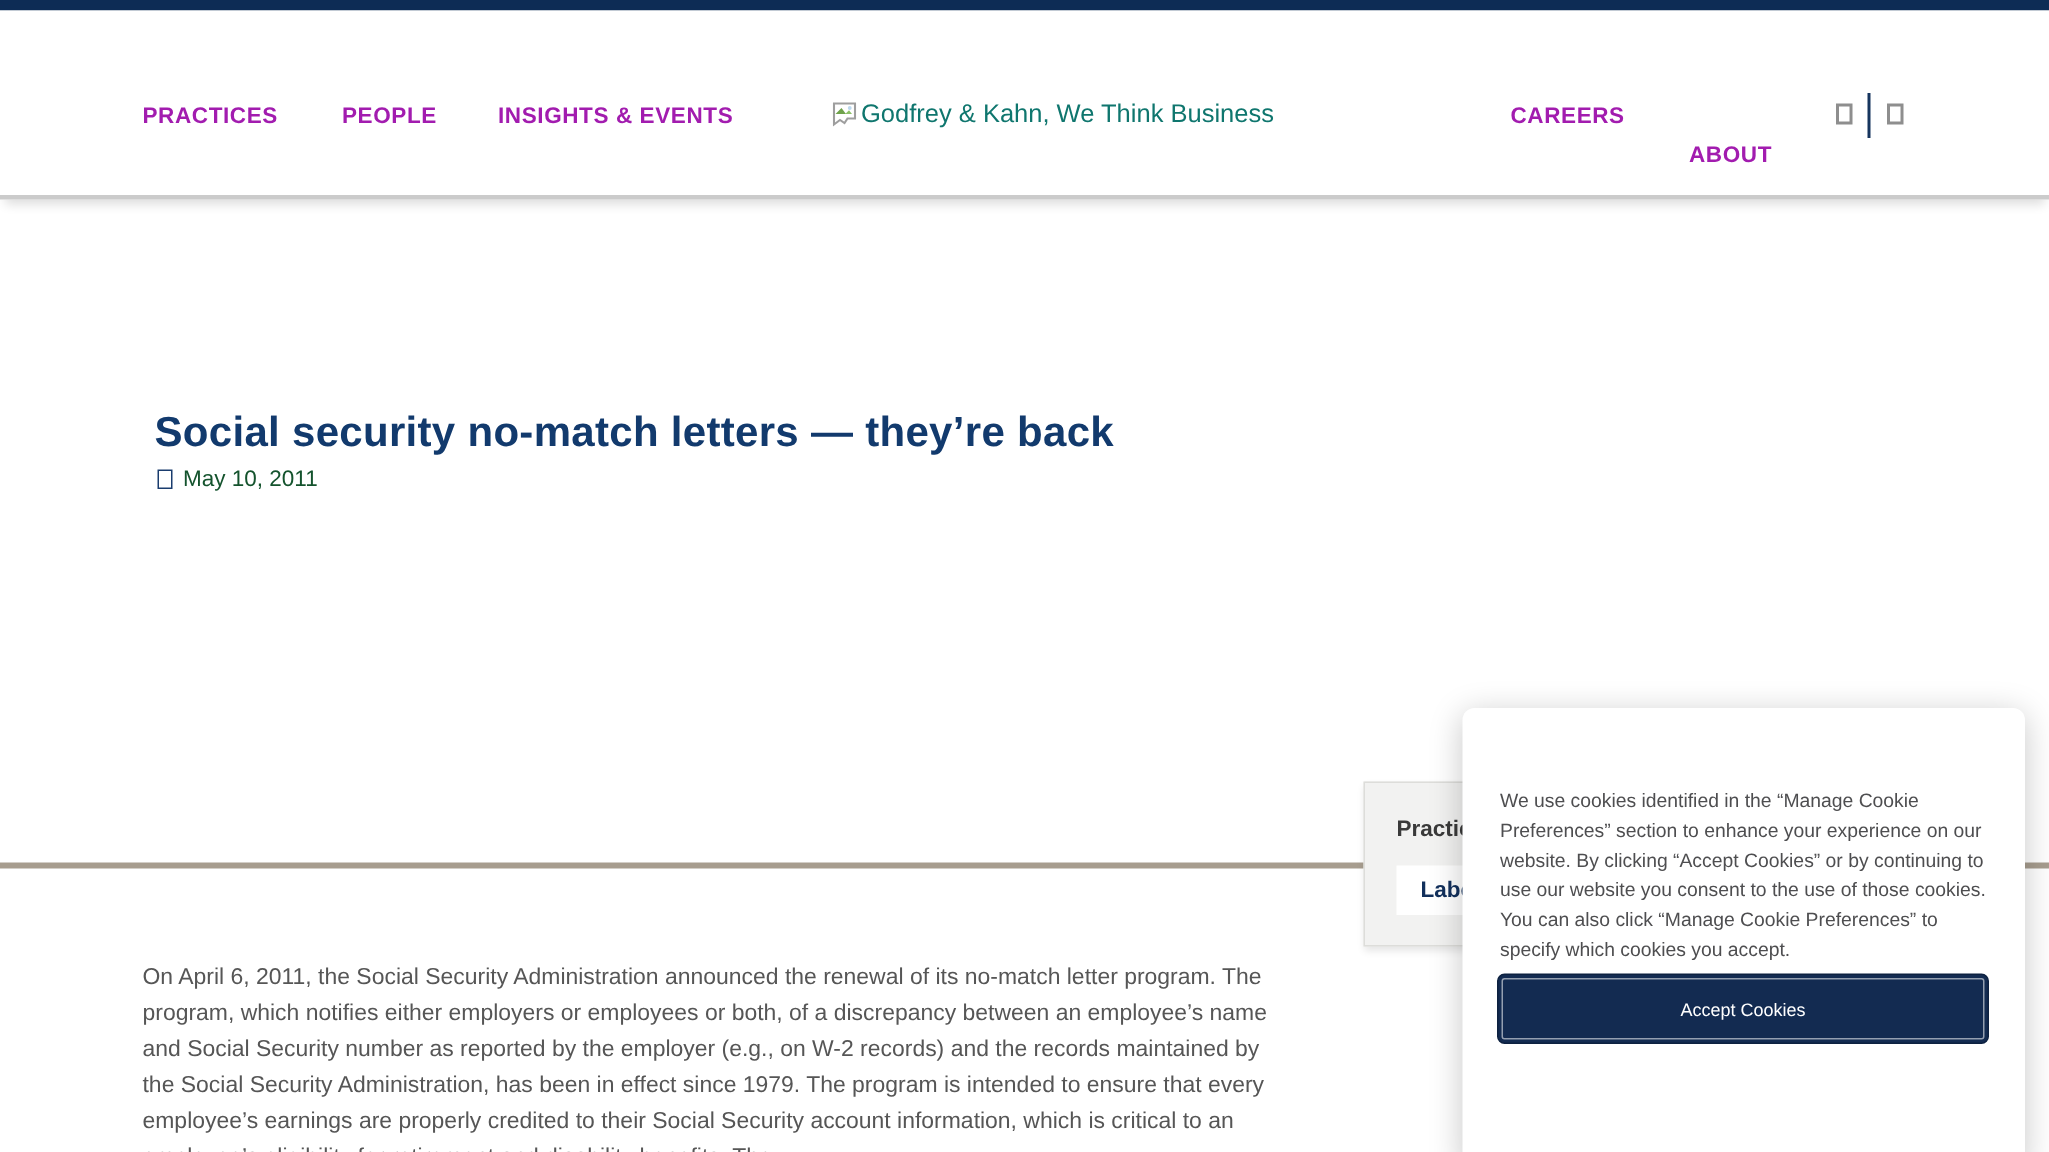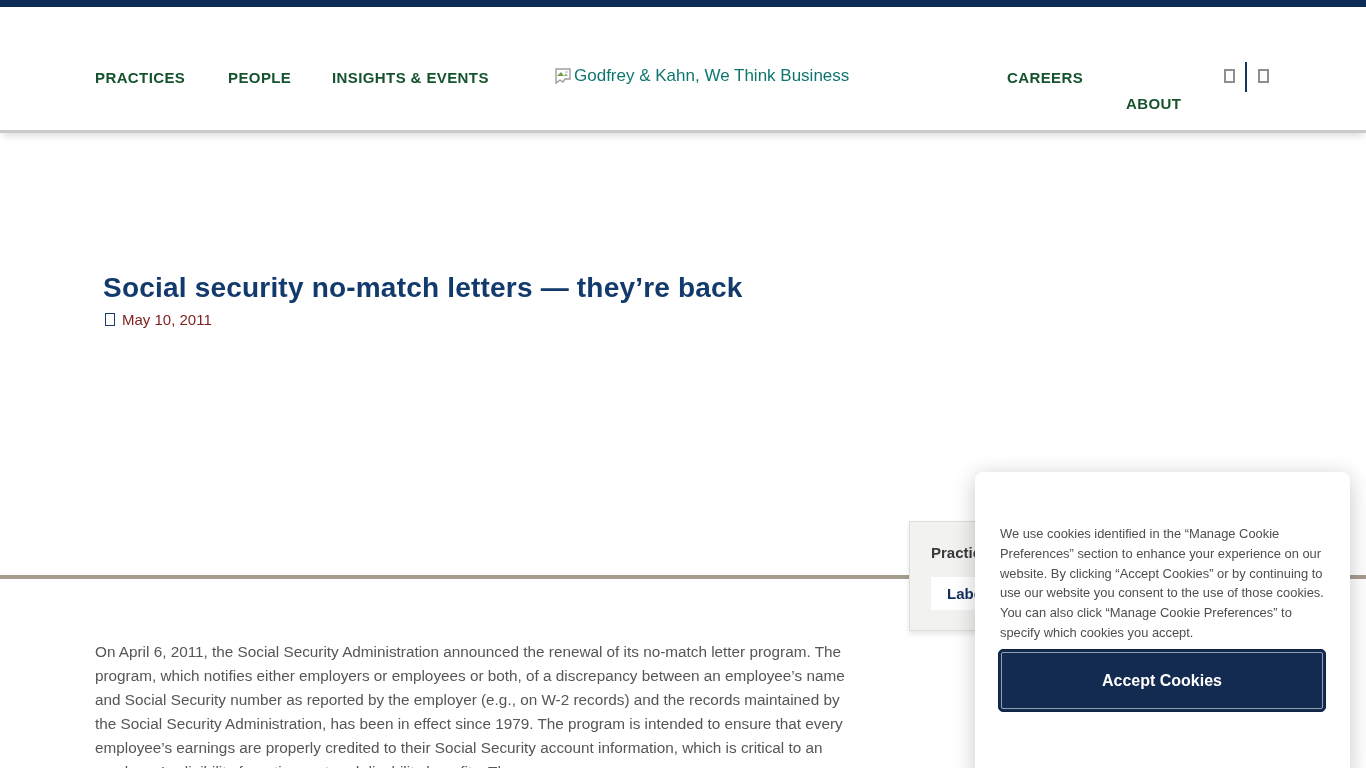--- a/index.html
+++ b/index.html
@@ -4,35 +4,35 @@
 <style>
   * { margin: 0; padding: 0; box-sizing: border-box; }
   html, body { width: 1366px; height: 768px; overflow: hidden; background: #ffffff;
     font-family: "Liberation Sans", sans-serif; }
   #page { position: relative; width: 1366px; height: 768px; background: #ffffff; }
 
   
   .topbar { position: absolute; left: 0; top: 0; width: 1366px; height: 7px; background: #0d2c55; }
   .header { position: absolute; left: 0; top: 7px; width: 1366px; height: 126px; background: #ffffff;
     border-bottom: 3px solid #cbcbcb; box-shadow: 0 6px 7px -3px rgba(0,0,0,0.14); z-index: 3; }
-  .nav-item { position: absolute; top: 62px; font-size: 15px; font-weight: bold; color: #14532d;
+  .nav-item { position: absolute; top: 62px; font-size: 15px; font-weight: bold; color: #a21caf;
     letter-spacing: 0.4px; text-decoration: none; cursor: pointer; white-space: nowrap; }
   .logo-wrap { position: absolute; left: 554px; top: 59px; display: flex; align-items: center; cursor: pointer; }
   .broken-img { width: 18px; height: 18px; margin-right: 2px; flex: 0 0 auto; }
   .logo-alt { font-size: 17px; color: #0f766e; white-space: nowrap; }
   .tofu { display: inline-block; width: 11px; height: 14px; border: 2px solid #8e8e8e; background: #fff; }
   .hdr-tofu-1 { position: absolute; left: 1224px; top: 62px; }
   .hdr-tofu-2 { position: absolute; left: 1258px; top: 62px; }
   .hdr-sep { position: absolute; left: 1245px; top: 55px; width: 2px; height: 30px; background: #16355e; }
 
   
   .article-title { position: absolute; left: 103px; top: 272px; font-size: 28px; font-weight: bold;
     color: #123a6d; letter-spacing: 0.2px; white-space: nowrap; }
   .date-row { position: absolute; left: 105px; top: 311px; display: flex; align-items: center;
-    color: #7f1d1d; font-size: 15px; }
+    color: #14532d; font-size: 15px; }
   .date-tofu { display: inline-block; width: 10px; height: 13px; border: 1.5px solid #1a3c6e;
     margin-right: 7px; background: #fff; }
   .article-body { position: absolute; left: 95px; top: 640px; width: 752px; font-size: 15.3px;
     line-height: 24px; color: #565656; text-align: left; z-index: 1; }
 
   
   .tan-rule { position: absolute; left: 0; top: 575px; width: 1366px; height: 4px; background: #a79d8f; z-index: 1; }
 
   
   .practice-box { position: absolute; left: 909px; top: 521px; width: 280px; height: 110px;
@@ -40,23 +40,23 @@
   .practice-label { position: absolute; left: 21px; top: 22px; font-size: 15px; font-weight: bold;
     color: #3a3a3a; white-space: nowrap; }
   .practice-link { position: absolute; left: 21px; top: 55px; background: #ffffff; padding: 8px 16px;
     font-size: 15px; font-weight: bold; color: #12305c; white-space: nowrap; cursor: pointer; }
 
   
   .cookie-dialog { position: absolute; left: 975px; top: 472px; width: 375px; height: 307px;
     background: #ffffff; border-radius: 8px; box-shadow: 0 4px 22px rgba(0,0,0,0.22); z-index: 10; }
   .cookie-text { position: absolute; left: 25px; top: 52px; width: 324px; font-size: 12.9px;
     line-height: 19.8px; color: #4e4e50; }
-  .cookie-accept { position: absolute; left: 23px; top: 177px; width: 328px; height: 63px;
+  .cookie-accept { position: absolute; left: 23px; top: 177px; width: 328px; height: 47px;
     background: #132b51; border: 1px solid #0d2140; border-radius: 5px; color: #ffffff;
-    font-family: "Liberation Sans", sans-serif; font-size: 16px; font-weight: bold; cursor: pointer;
+    font-family: "Liberation Sans", sans-serif; font-size: 12px; font-weight: normal; cursor: pointer;
     outline: 1px solid rgba(255,255,255,0.55); outline-offset: -4px; }
   .cookie-manage { position: absolute; left: 0; top: 242px; width: 100%; text-align: center;
     font-size: 14px; font-weight: bold; color: #12305c; text-decoration: underline; cursor: pointer; }
 </style>
 </head>
 <body>
 
 <div id="page">
 
   <div class="topbar"></div>

